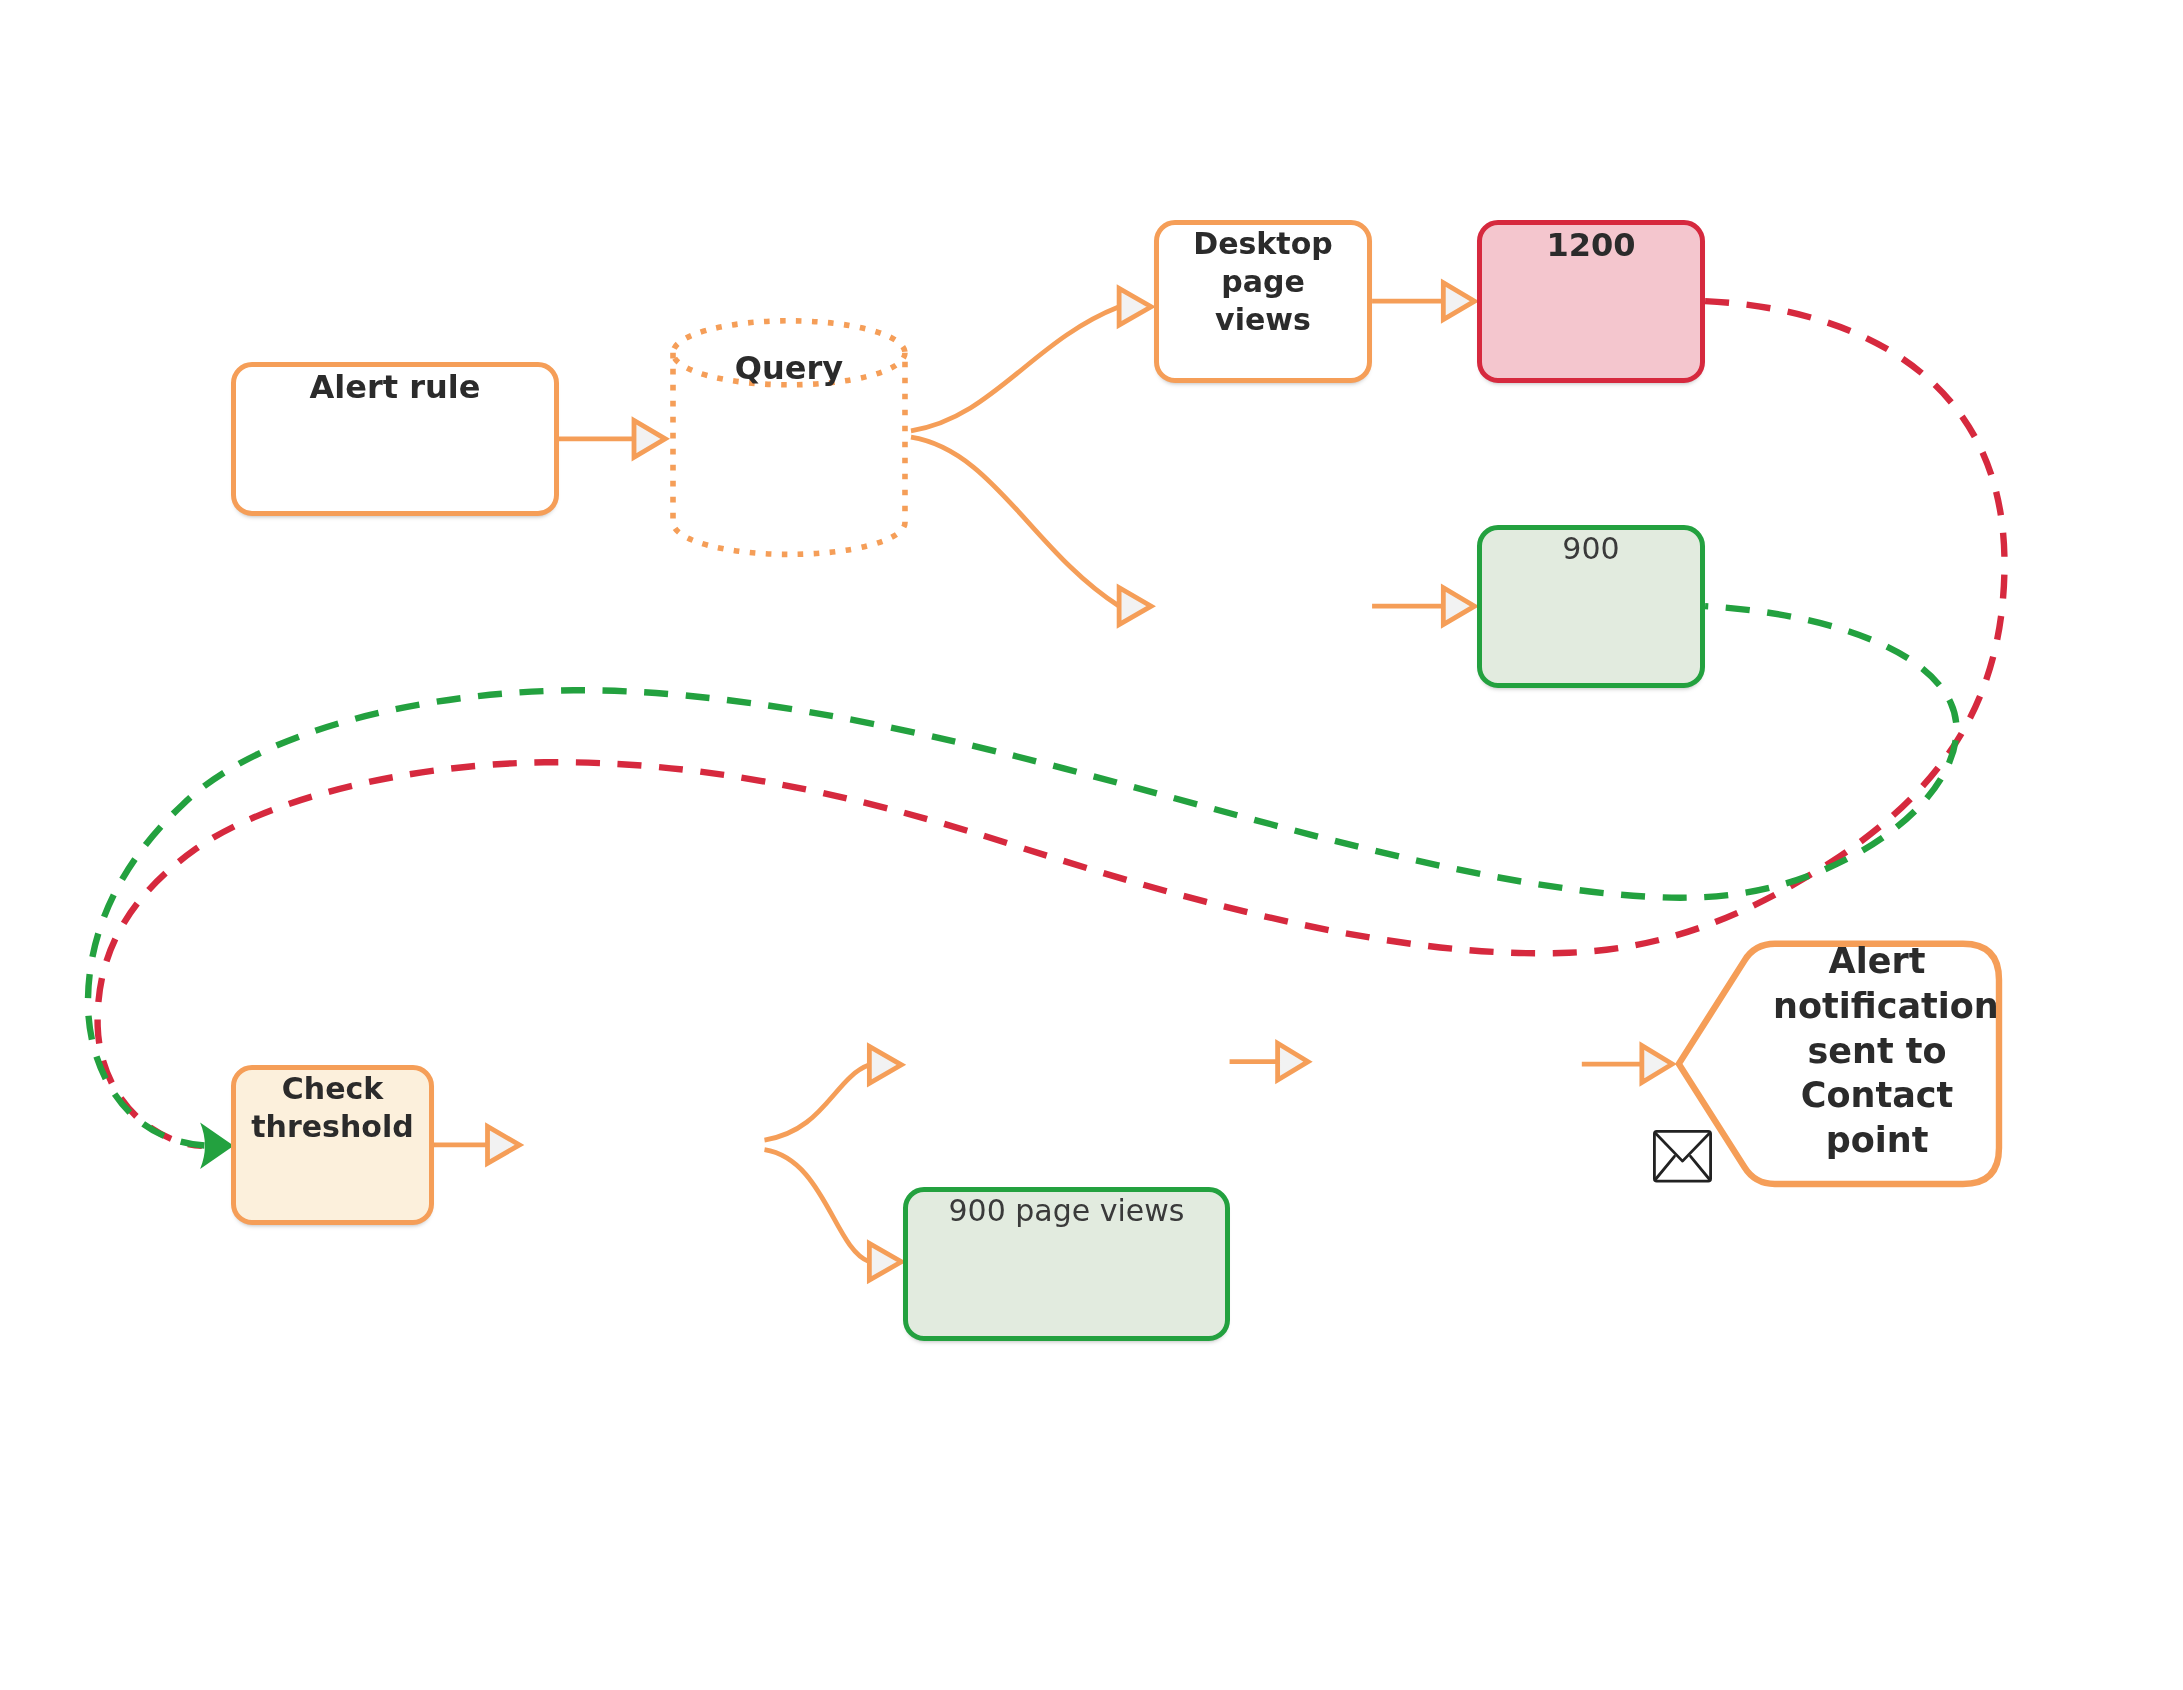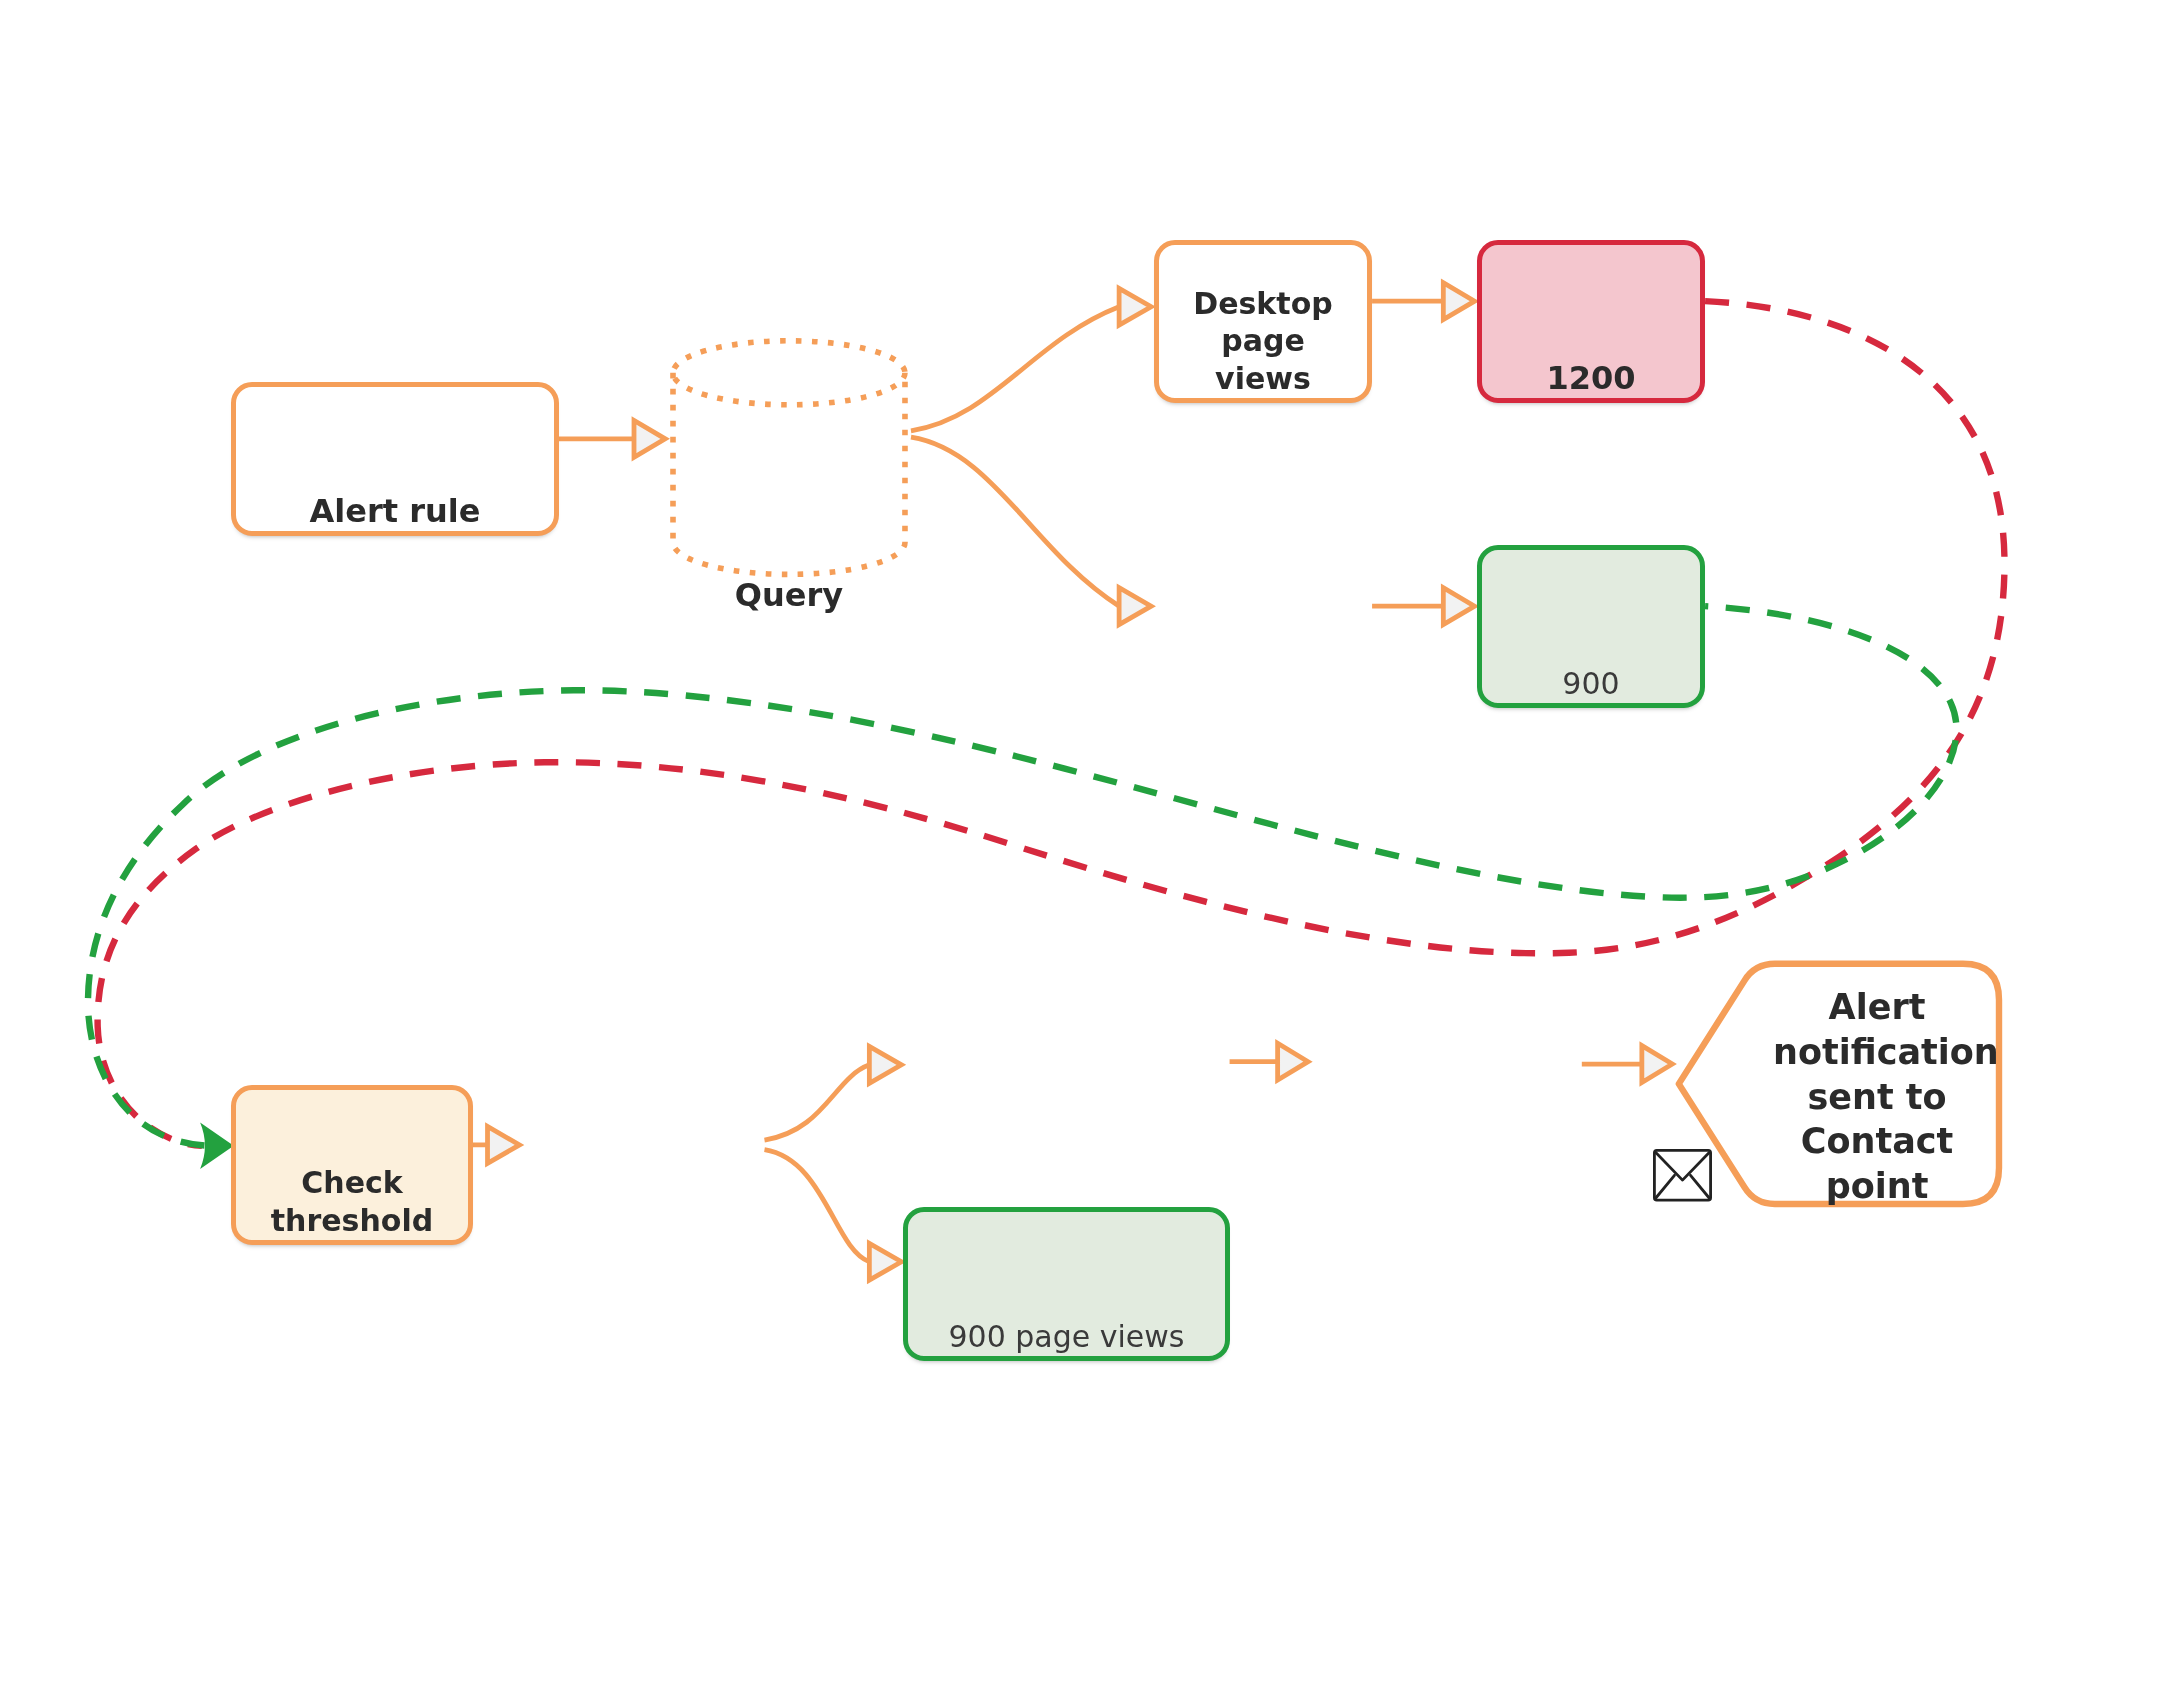--- a/index.html
+++ b/index.html
@@ -16,31 +16,30 @@
   svg.wires{position:absolute; inset:0; z-index:0;}
   .wire{stroke:var(--orange); stroke-width:6; fill:none;}
   .head{fill:var(--arrow-fill); stroke:var(--orange); stroke-width:6; stroke-linejoin:miter;}
   .dash-red{stroke:var(--red); stroke-width:8; fill:none; stroke-dasharray:30 22;}
   .dash-green{stroke:var(--green); stroke-width:8; fill:none; stroke-dasharray:30 22; stroke-dashoffset:26;}
   .green-head{fill:var(--green); stroke:none;}
 
   .node{
     position:absolute; z-index:1; box-sizing:border-box;
     border:5.6px solid var(--orange); border-radius:21px; background:#fff;
-    display:flex; align-items:flex-end; justify-content:center; text-align:center;
+    display:flex; align-items:flex-start; justify-content:center; text-align:center;
     font-weight:bold; font-size:30px; line-height:1.26; color:var(--ink);
     box-shadow:0 4px 5.6px -4px rgba(0,0,0,.35);
-    margin-top:20px;
   }
   .n-alert-rule   {left:231px;  top:362px;  width:328px; height:154px; font-size:32px;}
   .n-desktop      {left:1154px; top:220px;  width:218px; height:163px; padding:0 16px;}
   .n-v1200        {left:1477px; top:220px;  width:228px; height:163px; background:var(--pink); border-color:var(--red); font-size:32px;}
   .n-mobile       {left:1154px; top:525px;  width:218px; height:163px; padding:0 16px;}
   .n-v900         {left:1477px; top:525px;  width:228px; height:163px; background:var(--green-fill); border-color:var(--green); font-weight:400; color:var(--ink-soft);}
-  .n-check        {left:231px;  top:1065px; width:242px; height:160px; background:var(--cream); padding:0 8px; font-size:30px;}
+  .n-check        {left:231px;  top:1065px; width:203px; height:160px; background:var(--cream); padding:0 8px; font-size:30px;}
   .n-rule1000     {left:522px;  top:1059px; width:243px; height:164px; background:var(--cream); font-size:30px;}
   .n-pv1200       {left:903px; top:983px; width:327px; height:157px; background:var(--pink); border-color:var(--red); font-size:32px;}
   .n-pv900        {left:903px; top:1187px; width:327px; height:154px; background:var(--green-fill); border-color:var(--green); font-weight:400; color:var(--ink-soft);}
   .n-firing       {left:1310px; top:975px; width:272px; height:181px; background:var(--firing-red); padding:0 13px; color:#1E2125; box-shadow:0 4.8px 6.4px -4px rgba(0,0,0,.45);}
 
   .n-query{
     left:667px; top:316px; width:244px; height:247px;
     border:none; border-radius:0; background:transparent; box-shadow:none;
   }
   .n-query svg{position:absolute; inset:0;}

